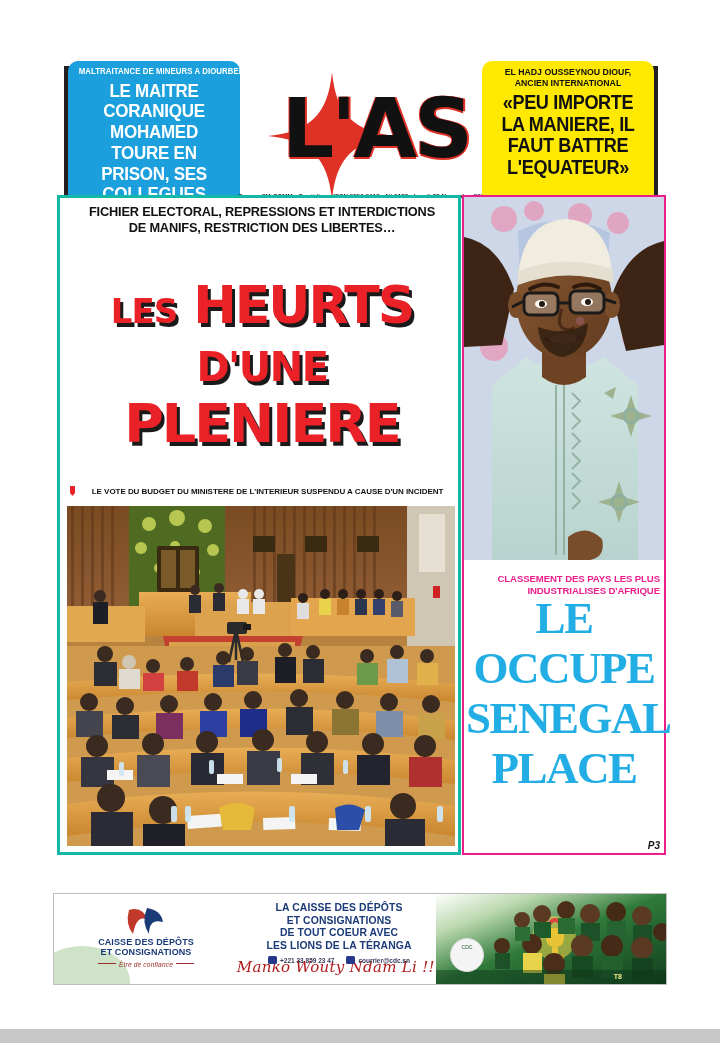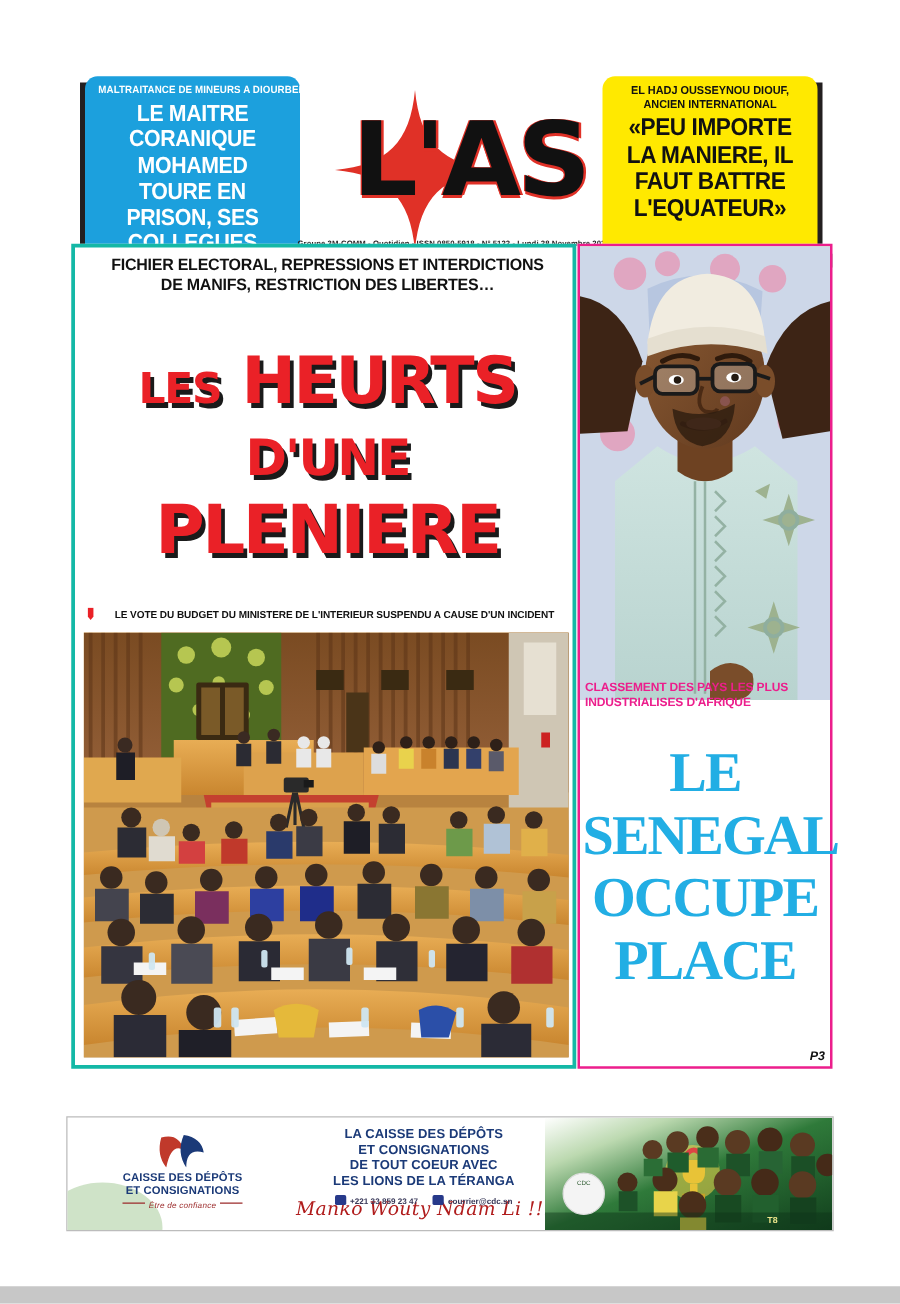--- a/index.html
+++ b/index.html
@@ -252,23 +252,23 @@
   .portrait {
     position: absolute;
     left: 0; top: 0;
     width: 200px; height: 363px;
     overflow: hidden;
     background: #d9cdbd;
   }
   .portrait svg { display:block; }
   .right-kicker {
     position: absolute;
-    left: 4px; top: 348px;
+    left: 4px; top: 376px;
     width: 192px;
-    text-align: left;
+    text-align: right;
     color: #ec1e8c;
     font-size: 9.6px;
     font-weight: bold;
     line-height: 1.2;
     letter-spacing: -.1px;
   }
   .right-head {
     position: absolute;
     left: 2px; top: 396px;
     width: 196px;
@@ -770,22 +770,22 @@
       </svg>
     </div>
 
     <div class="right-kicker">
       <div>CLASSEMENT DES PAYS LES PLUS</div>
       <div>INDUSTRIALISES D'AFRIQUE</div>
     </div>
 
     <div class="right-head">
       <div>LE</div>
+      <div>OCCUPE</div>
       <div>SENEGAL</div>
-      <div>OCCUPE</div>
       <div>PLACE</div>
     </div>
 
     <div class="tag-p3-right">P3</div>
   </div>
 
   <div class="ad">
     <div class="ad-leaf"></div>
 
     <div class="ad-logo">

